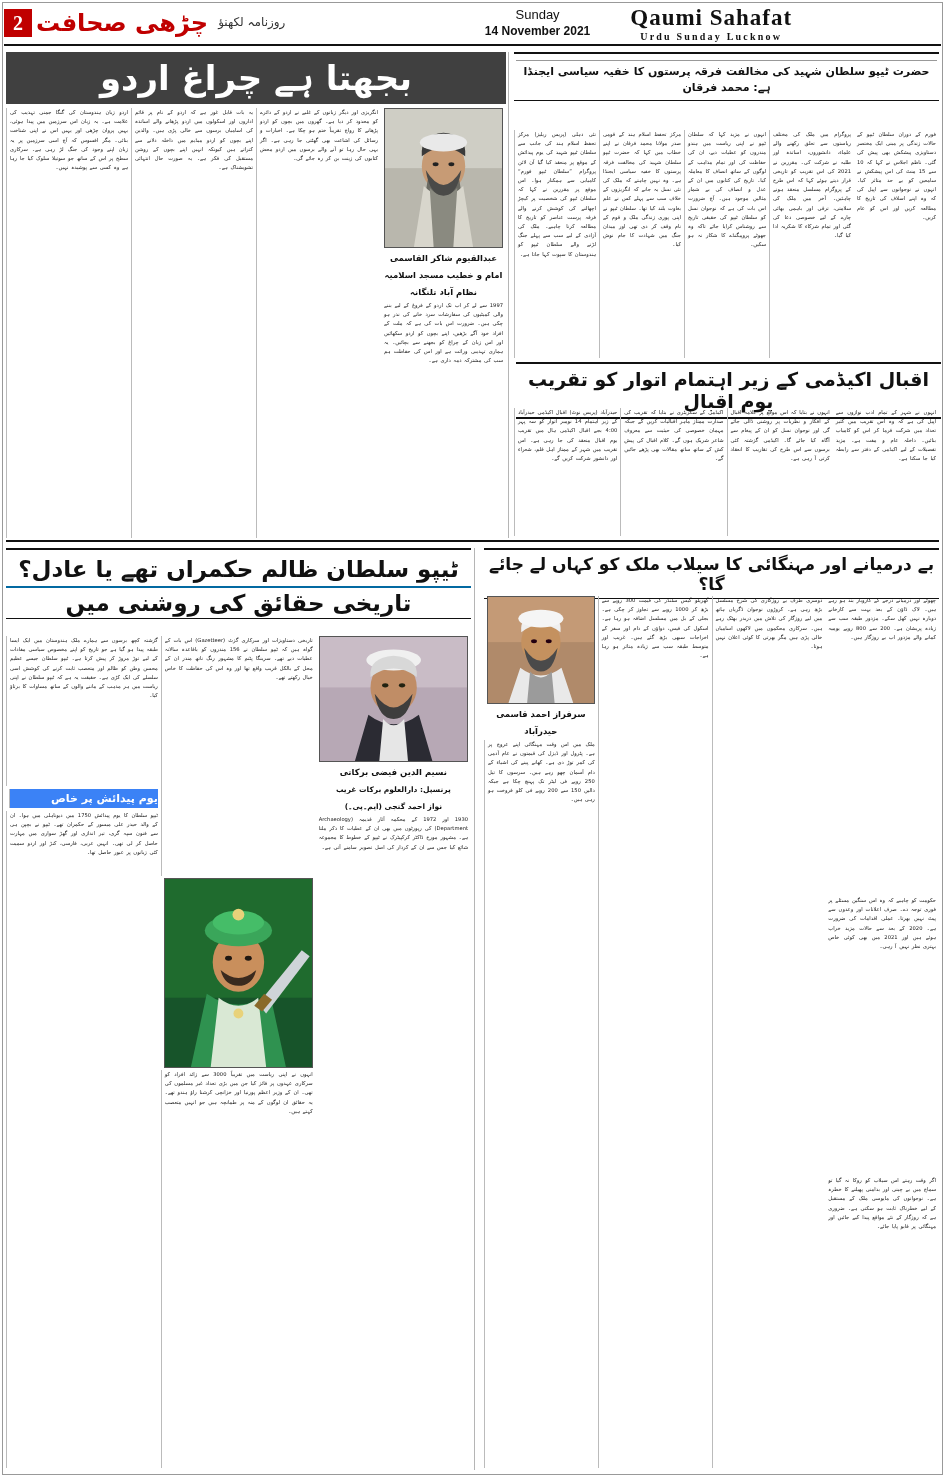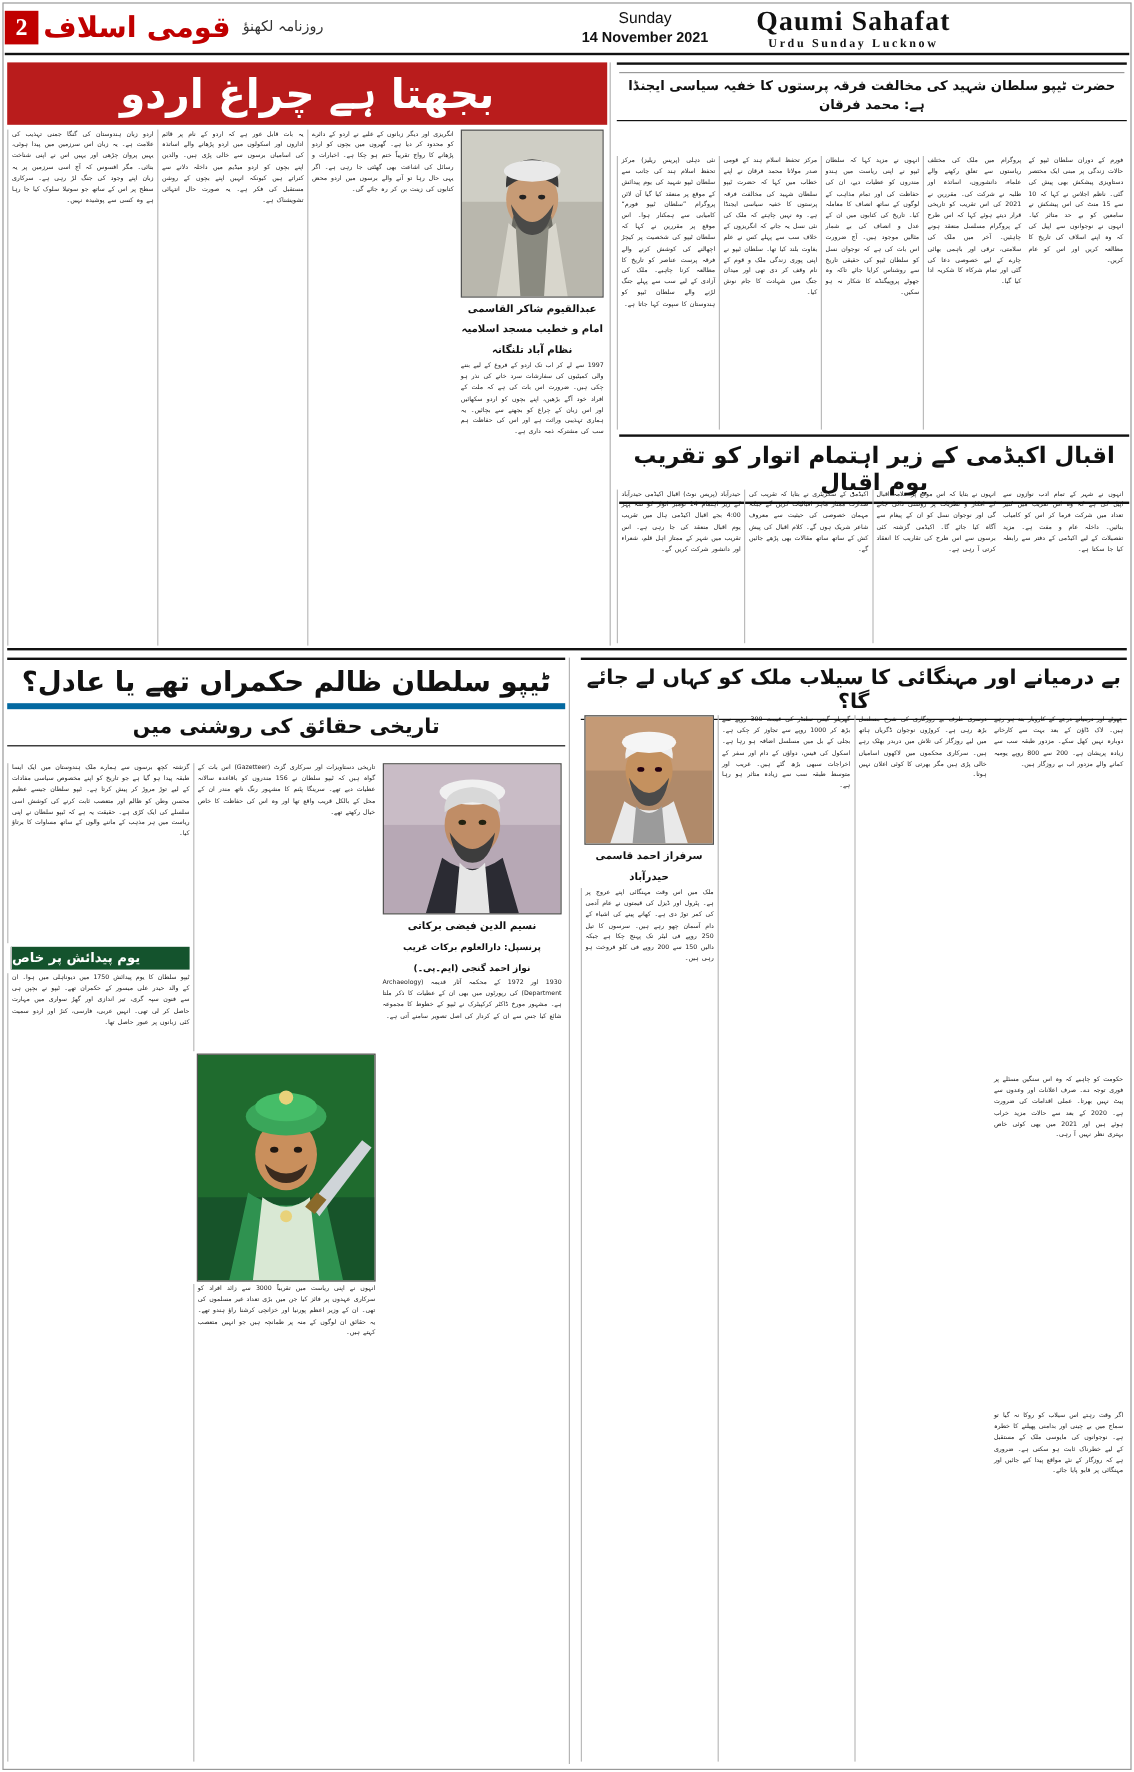--- a/index.html
+++ b/index.html
@@ -97,21 +97,21 @@
     padding: 0 3px;
     direction: rtl;
     text-align: justify;
     color: #161616;
   }
   
   .red-banner {
     position: absolute;
     left: 6px; top: 52px;
     width: 500px; height: 52px;
-    background: #b91c1c;
+    background: #404040;
     display: flex;
     align-items: center;
     justify-content: center;
   }
   .red-banner span {
     color: #fff;
     font-size: 34px;
     font-weight: bold;
     direction: rtl;
     font-family: "DejaVu Sans", sans-serif;
@@ -200,28 +200,28 @@
     width: 465px;
     border-top: 2px solid #111;
     border-bottom: 1px solid #111;
     text-align: center;
     padding: 4px 0 2px;
   }
   .tipu-head .t1 {
     direction: rtl; font-size: 23px; font-weight: bold; color: #111; line-height: 30px;
   }
   .tipu-head .t2 {
-    direction: rtl; font-size: 17px; font-weight: bold; color: #111; line-height: 26px;
-    border-top: 5px solid #0369a1; margin-top: 2px; padding-top: 2px;
+    direction: rtl; font-size: 23px; font-weight: bold; color: #111; line-height: 26px;
+    border-top: 2px solid #0369a1; margin-top: 2px; padding-top: 2px;
   }
   .green-tag {
-    background: #14532d;
+    background: #3b82f6;
     color: #fff;
     direction: rtl;
-    text-align: left;
+    text-align: right;
     font-size: 11px;
     font-weight: bold;
     padding: 3px 0;
   }
   
   .meh-head {
     position: absolute;
     right: 6px; top: 548px;
     width: 455px;
     border-top: 2px solid #111;
@@ -249,21 +249,21 @@
 </style>
 </head>
 <body>
 
 <div class="page">
   <div class="page-border"></div>
 
   <div class="masthead">
     <div class="mh-pageno">2</div>
     <div class="mh-right">
-      <div class="mh-logo">قومی اسلاف</div>
+      <div class="mh-logo">چڑھی صحافت</div>
       <div class="mh-sub">روزنامہ لکھنؤ</div>
     </div>
     <div class="mh-center">
       <div class="mh-date">
         <div class="d1">Sunday</div>
         <div class="d2">14 November 2021</div>
       </div>
       <div class="mh-title-en">
         <div class="t1">Qaumi Sahafat</div>
         <div class="t2">Urdu Sunday Lucknow</div>

